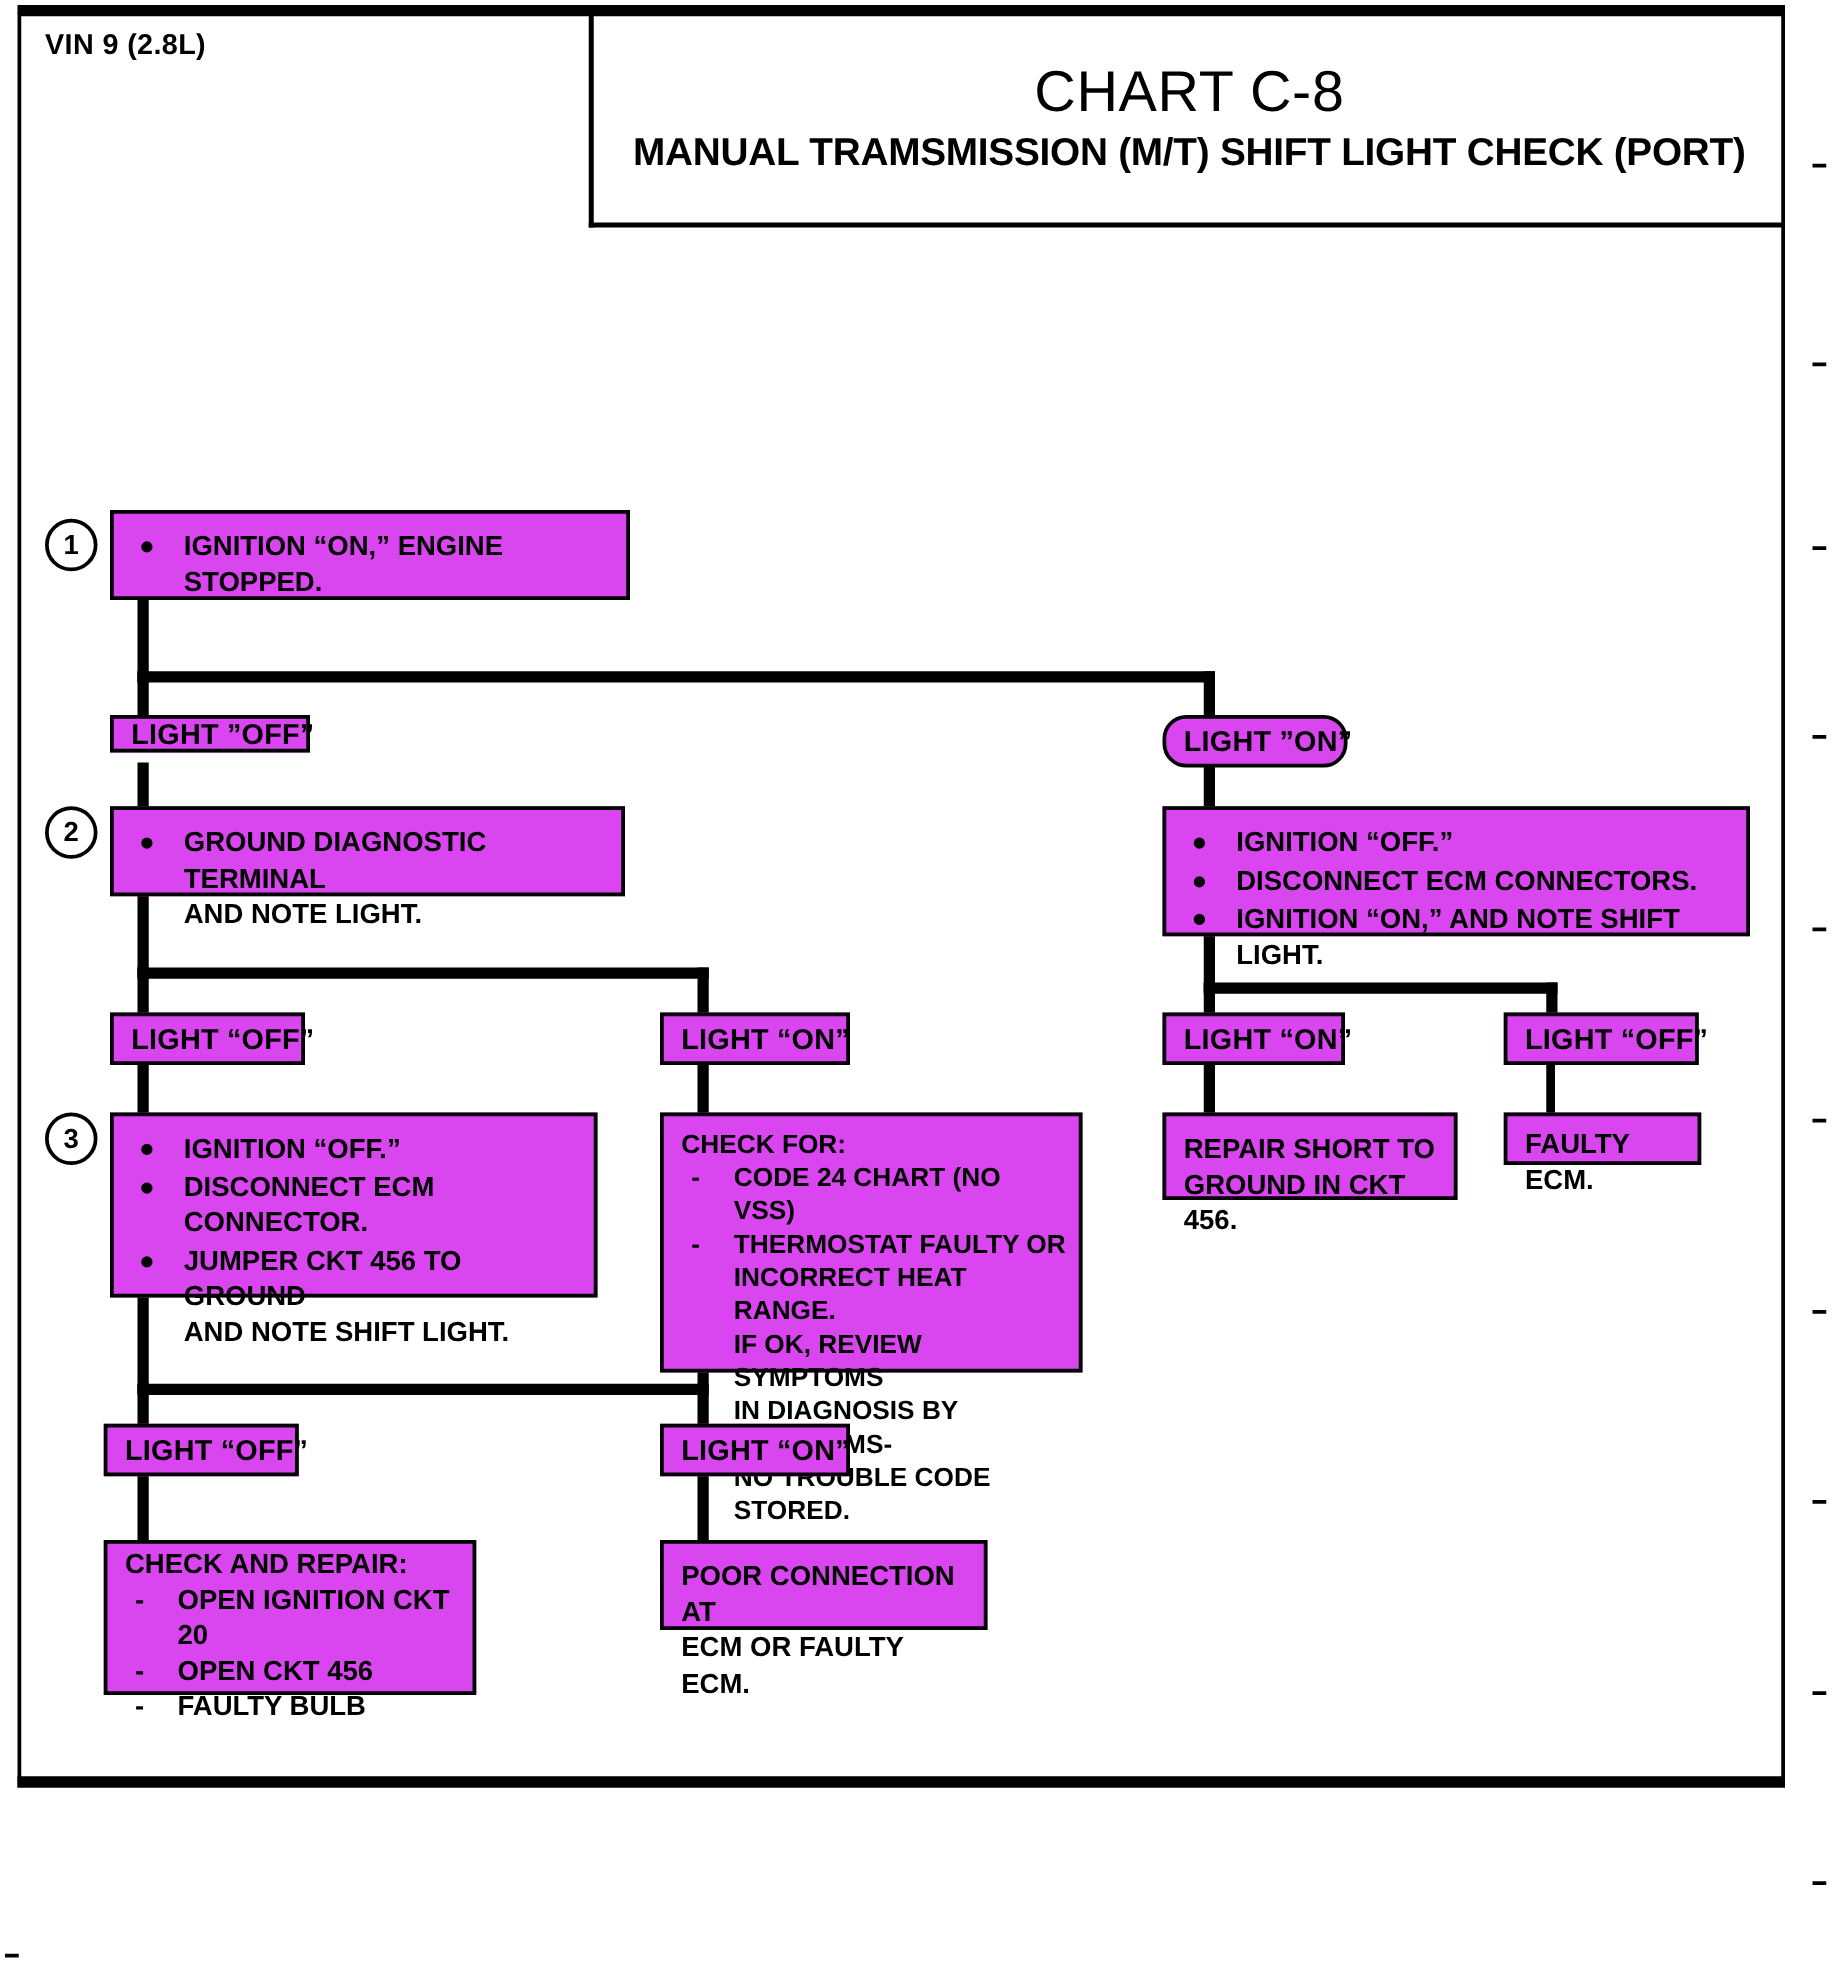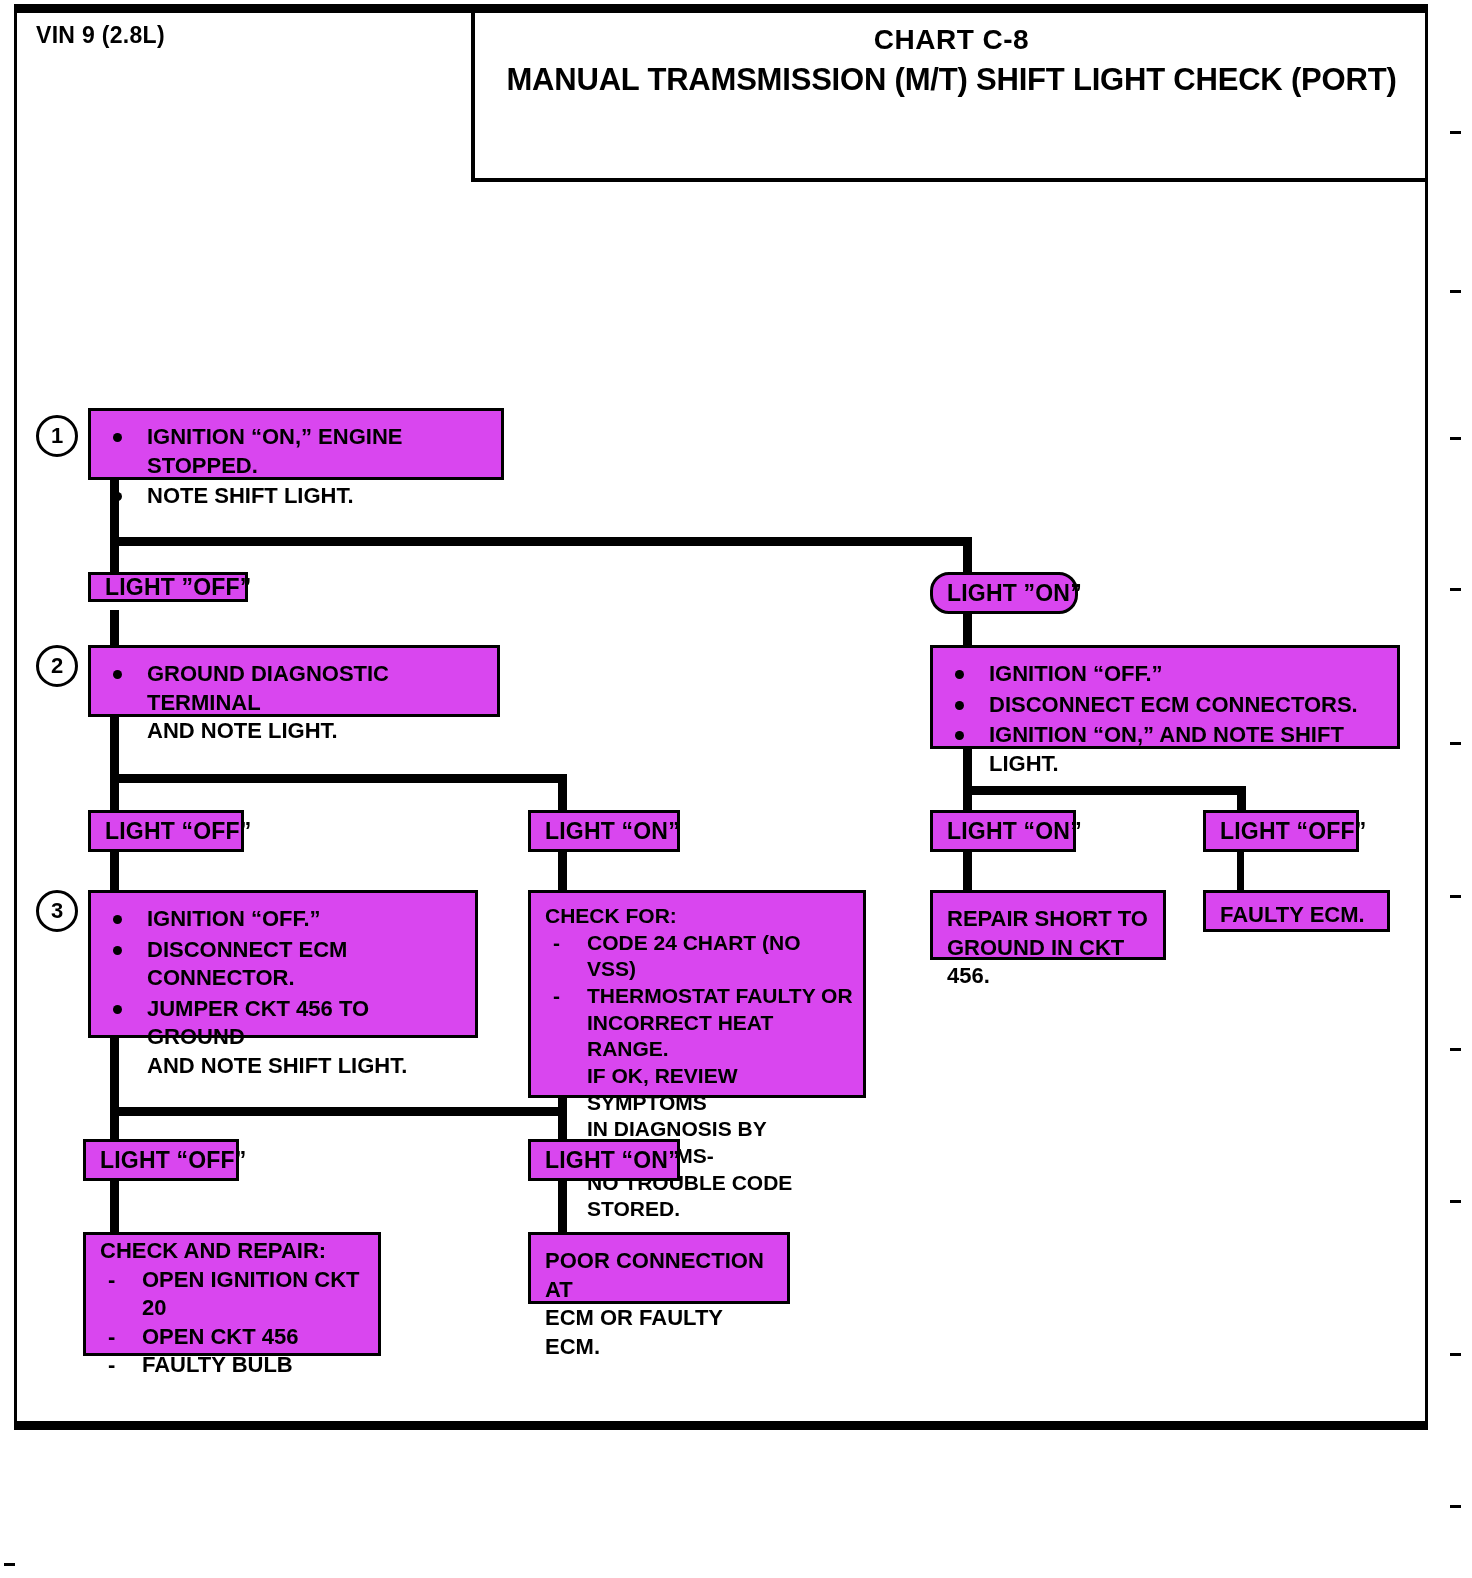--- a/index.html
+++ b/index.html
@@ -64,24 +64,24 @@
     top: 10px;
     width: 957px;
     height: 172px;
     border-left: 4px solid #000;
     border-bottom: 4px solid #000;
     box-sizing: border-box;
     text-align: center;
     color: #000;
   }
   .chart-id {
-    font-size: 28px;
-    font-weight: bold;
+    font-size: 46px;
+    font-weight: normal;
     letter-spacing: 0.5px;
-    margin-top: 16px;
+    margin-top: 40px;
     line-height: 1.0;
   }
   .chart-title {
     font-size: 31px;
     font-weight: bold;
     letter-spacing: -0.2px;
     line-height: 1.16;
     margin-top: 8px;
     padding: 0 6px;
   }
@@ -233,21 +233,20 @@
   <div class="conn" style="left:963px; top:786px; width:9px; height:28px;"></div>
   <div class="conn" style="left:1237px; top:786px; width:9px; height:28px;"></div>
 
   <div class="conn" style="left:963px; top:848px; width:9px; height:44px;"></div>
   <div class="conn" style="left:1237px; top:848px; width:7px; height:44px;"></div>
 
   <div class="step-circle" style="left:36px; top:415px;">1</div>
   <div class="node content-box" style="left:88px; top:408px; width:416px; height:72px;">
     <ul class="blist">
       <li>IGNITION “ON,” ENGINE STOPPED.</li>
-      <li>NOTE SHIFT LIGHT.</li>
     </ul>
   </div>
 
   <div class="node label-box" style="left:88px; top:572px; width:160px; height:30px;">LIGHT ”OFF”</div>
   <div class="node label-box" style="left:930px; top:572px; width:148px; height:42px;border-radius:19px;">LIGHT ”ON”</div>
 
   <div class="step-circle" style="left:36px; top:645px;">2</div>
   <div class="node content-box" style="left:88px; top:645px; width:412px; height:72px;">
     <ul class="blist">
       <li>GROUND DIAGNOSTIC TERMINAL
@@ -289,21 +288,21 @@
 IN  DIAGNOSIS BY SYMPTOMS-
 NO TROUBLE CODE  STORED.</li>
     </ul>
   </div>
 
   <div class="node content-box" style="left:930px; top:890px; width:236px; height:70px;">
     <div class="plain-line">REPAIR SHORT TO
 GROUND IN CKT 456.</div>
   </div>
 
-  <div class="node content-box" style="left:1203px; top:890px; width:187px; height:42px; padding-top:8px;">
+  <div class="node content-box" style="left:1203px; top:890px; width:158px; height:42px; padding-top:8px;">
     <div class="plain-line">FAULTY ECM.</div>
   </div>
 
   <div class="node label-box" style="left:83px; top:1139px; width:156px; height:42px;">LIGHT “OFF”</div>
   <div class="node label-box" style="left:528px; top:1139px; width:152px; height:42px;">LIGHT “ON”</div>
 
   <div class="node content-box" style="left:83px; top:1232px; width:298px; height:124px; padding-top:2px;">
     <div class="plain-line">CHECK AND REPAIR:</div>
     <ul class="dlist">
       <li>OPEN IGNITION CKT 20</li>

